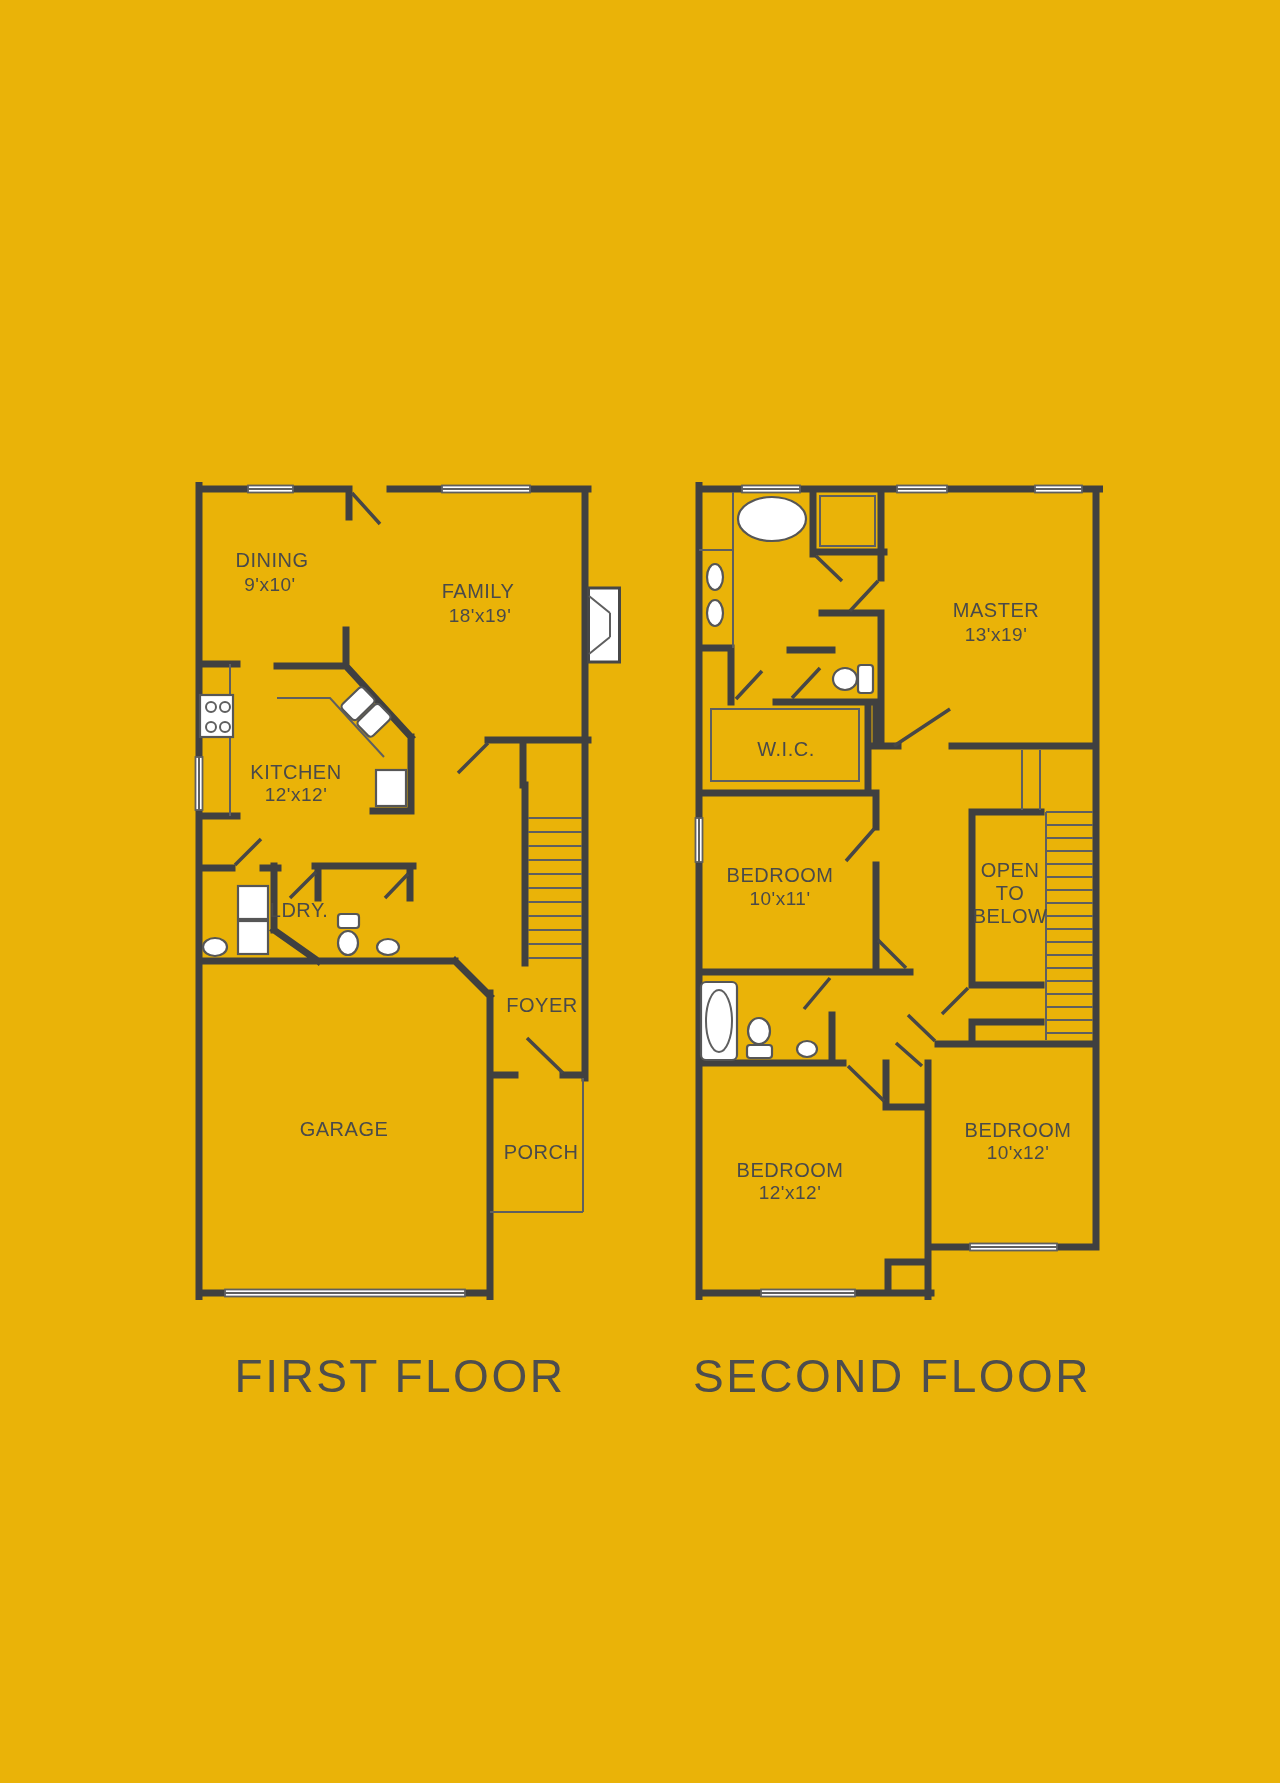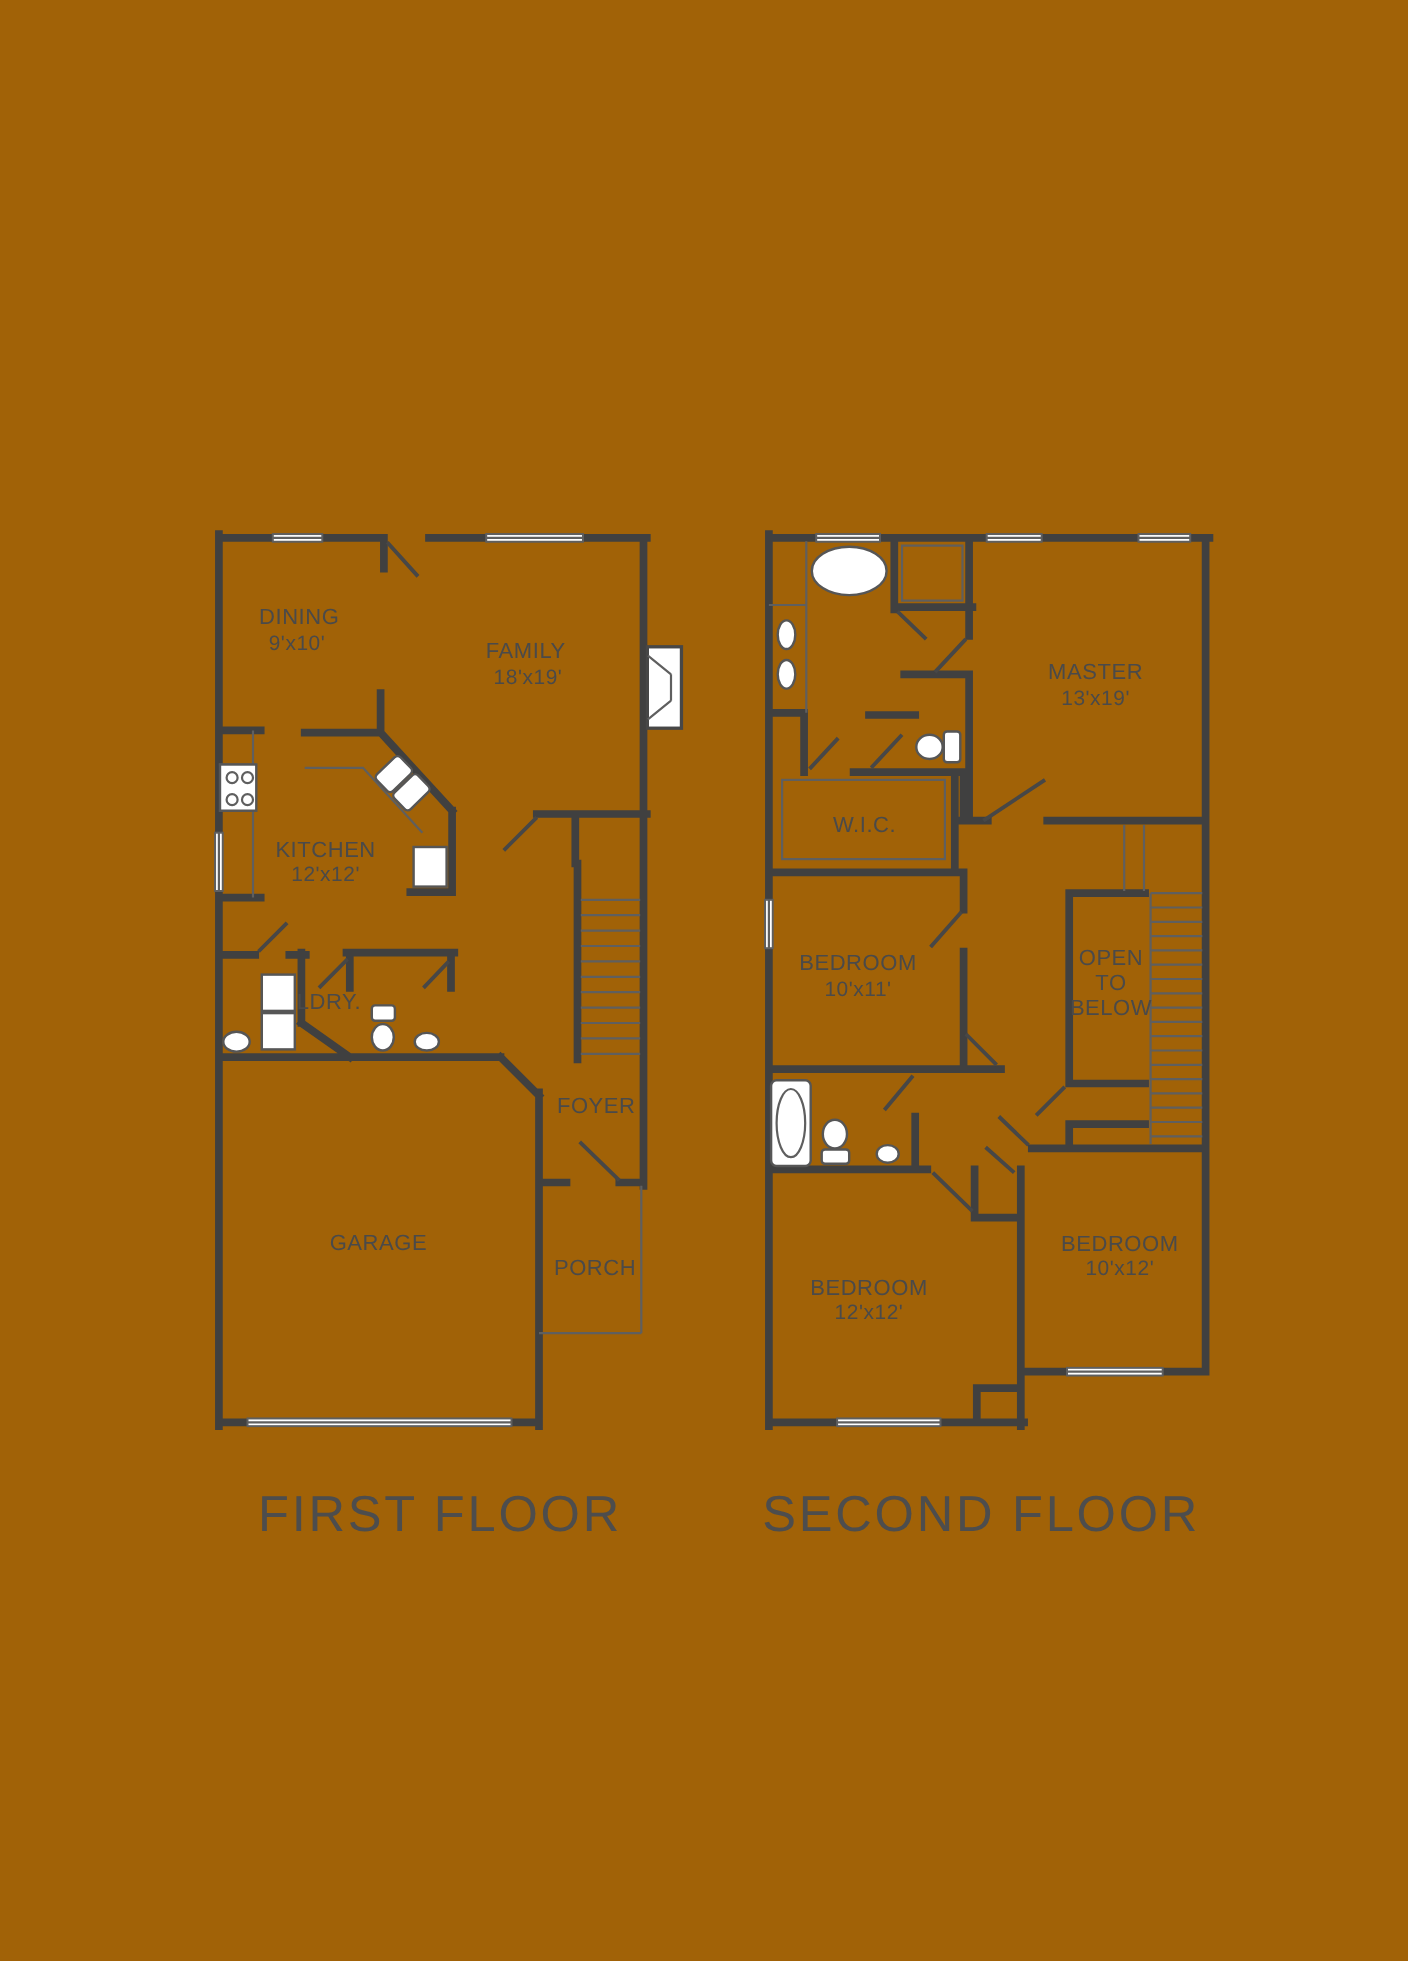--- a/index.html
+++ b/index.html
@@ -1,16 +1,16 @@
 <!DOCTYPE html>
 <html><head>
 <meta charset="utf-8">
 <style>
   html,body{margin:0;padding:0;background:#ffffff;}
-  .page{position:relative;width:1280px;height:1783px;background:#a16207;overflow:hidden;}
+  .page{position:relative;width:1280px;height:1783px;background:#eab308;overflow:hidden;}
   svg{position:absolute;left:0;top:0;}
   .wall{stroke:#404040;stroke-width:7;fill:none;stroke-linecap:square;}
   .leaf{stroke:#474747;stroke-width:3.5;fill:none;}
   .thin{stroke:#5f5f5f;stroke-width:2;fill:none;}
   .win{stroke:#5f5f5f;stroke-width:1.8;fill:#ffffff;}
   .fixture{stroke:#565656;stroke-width:2.2;fill:#ffffff;}
   .fire{stroke:#474747;stroke-width:3;fill:#ffffff;}
   text{font-family:"Liberation Sans",sans-serif;fill:#4a4a4a;}
   .room-label{font-size:20px;letter-spacing:0.5px;text-anchor:middle;}
   .room-dims{font-size:19px;letter-spacing:0.5px;text-anchor:middle;}

